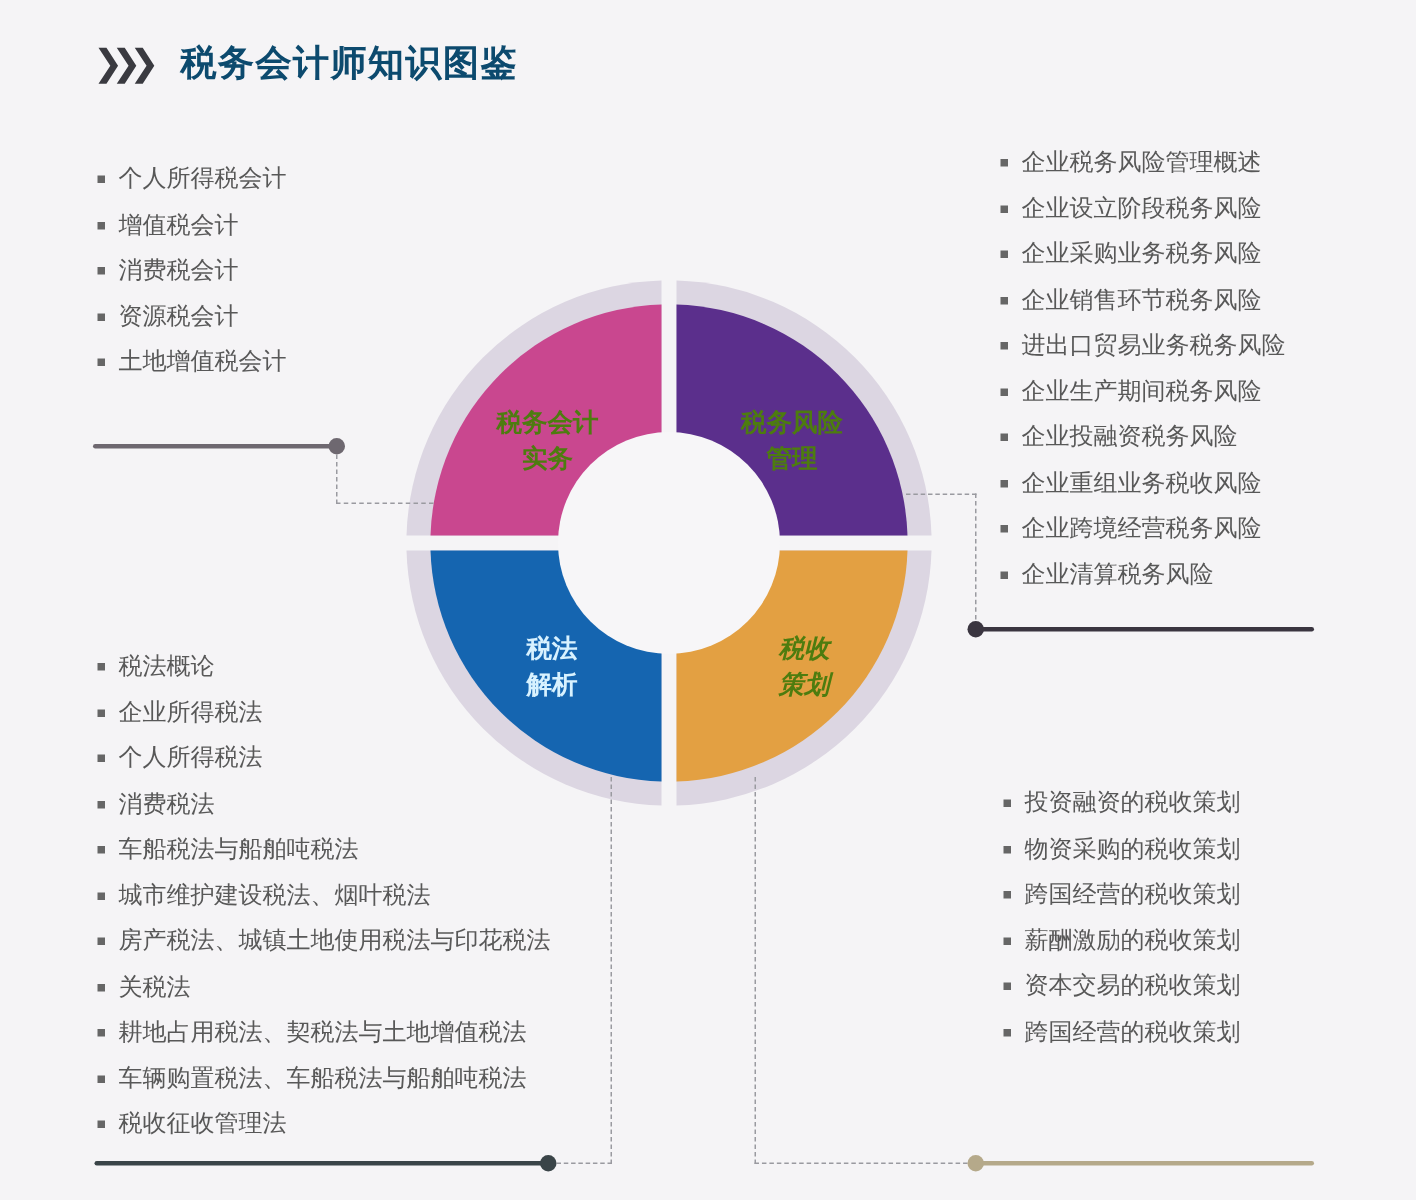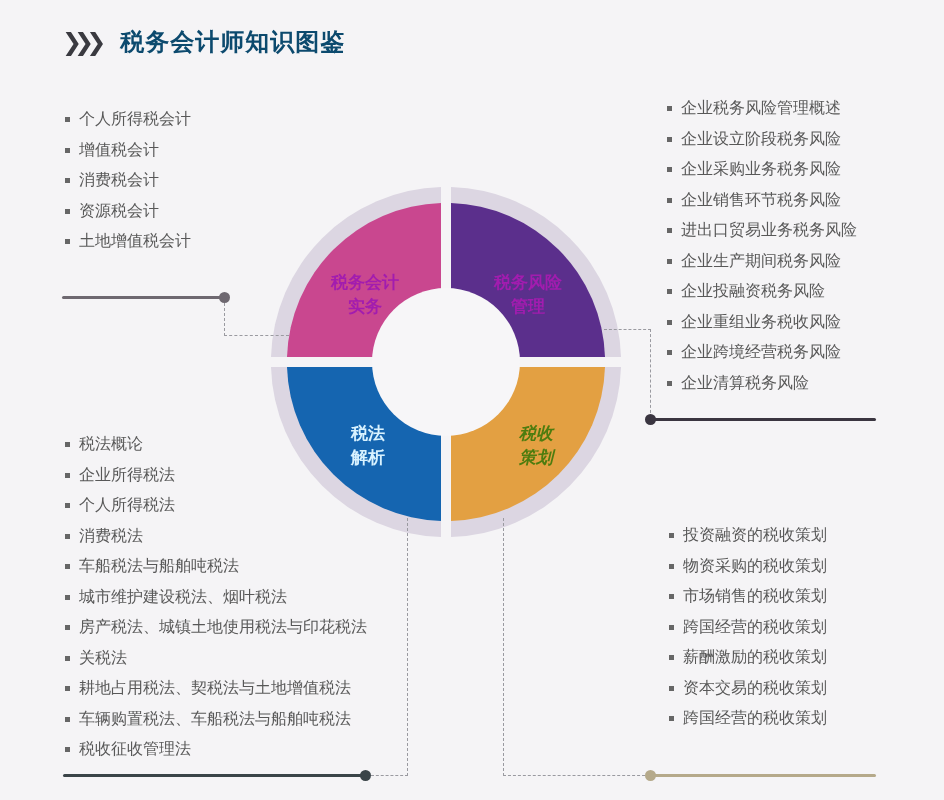--- a/index.html
+++ b/index.html
@@ -29,21 +29,21 @@
   #list-bl { left:63px; top:429px; }
   #list-br { left:667px; top:520px; }
 
   .hline { position:absolute; height:3px; border-radius:2px; }
   .dot { position:absolute; width:11px; height:11px; border-radius:50%; }
   .dash { position:absolute; border-color:#9a9aa0; border-style:dashed; border-width:0; }
 
   svg.ring { position:absolute; left:0; top:0; }
   .qlabel {
     position:absolute; text-align:center; font-size:17px; font-weight:bold;
-    line-height:24px; color:#a21caf; white-space:nowrap;
+    line-height:24px; color:#4d7c0f; white-space:nowrap;
   }
 </style>
 </head>
 <body>
 
 <div class="title">
   <span class="chev">❯❯❯</span>
   <span class="text">税务会计师知识图鉴</span>
 </div>
 
@@ -124,21 +124,20 @@
   <li>车辆购置税法、车船税法与船舶吨税法</li>
   <li>税收征收管理法</li>
 </ul>
 <div class="hline" style="left:63px; top:774px; width:302px; background:#3a4448;"></div>
 <div class="dot" style="left:360px; top:770px; background:#3a4448;"></div>
 <div class="dash" style="left:371px; top:518px; width:36px; height:257px; border-right-width:1px; border-bottom-width:1px;"></div>
 
 <ul class="list" id="list-br">
   <li>投资融资的税收策划</li>
   <li>物资采购的税收策划</li>
-  <li>市场销售的税收策划</li>
   <li>跨国经营的税收策划</li>
   <li>薪酬激励的税收策划</li>
   <li>资本交易的税收策划</li>
   <li>跨国经营的税收策划</li>
 </ul>
 <div class="dash" style="left:503px; top:518px; width:146px; height:257px; border-left-width:1px; border-bottom-width:1px;"></div>
 <div class="dot" style="left:645px; top:770px; background:#b5a98a;"></div>
 <div class="hline" style="left:650px; top:774px; width:226px; background:#b5a98a;"></div>
 
 </body></html>

